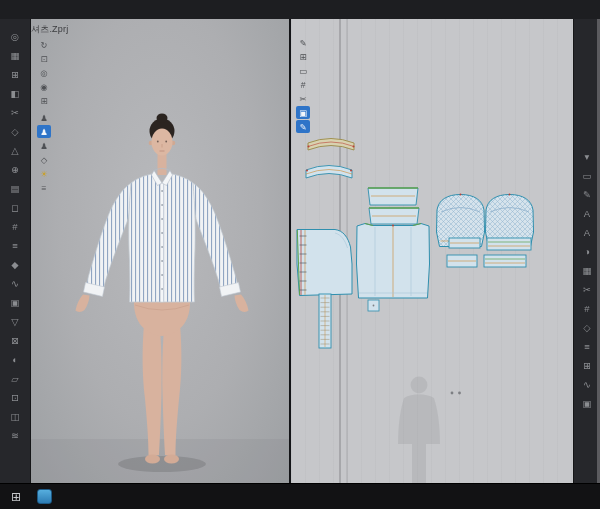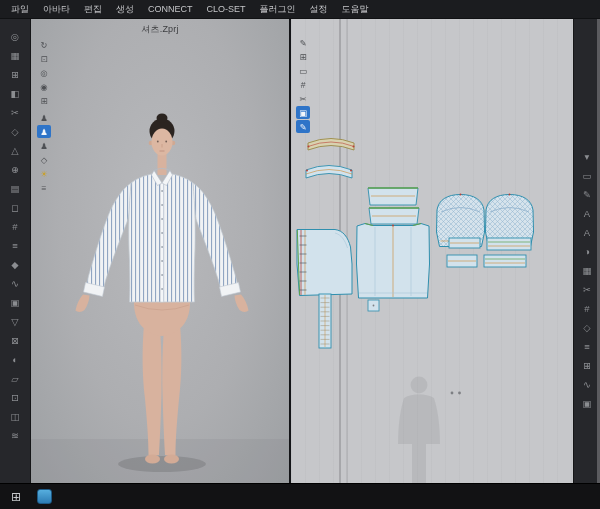--- a/index.html
+++ b/index.html
@@ -16,50 +16,37 @@
   .right-edge{position:absolute;right:0;top:19px;width:3px;height:464px;background:#8f9093;opacity:.5;z-index:7}
   .strip-icons{display:flex;flex-direction:column;align-items:center;padding-top:8px}
   .strip-icons.lower{padding-top:128px}
   .sicon{width:17px;height:19px;display:flex;align-items:center;justify-content:center;font-size:9.5px;color:#8b8d91}
 
   .workspace{position:absolute;left:31px;top:19px;width:542px;height:464px;display:flex;z-index:4}
   .panel{position:relative;height:464px;overflow:hidden}
   .panel-3d{width:258px;background:radial-gradient(ellipse at 50% 42%, #b8b9bc 0%, #adaeb1 55%, #9da0a3 100%)}
   .divider{width:2px;height:464px;background:#141518}
   .panel-2d{width:282px;background:#c6c7ca;background-image:repeating-linear-gradient(90deg, rgba(0,0,0,0.022) 0 1px, transparent 1px 14px)}
-  .panel-title{position:absolute;top:4px;left:0;width:100%;text-align:center;font-size:9px;color:#3b3c3f;letter-spacing:.2px;z-index:6}
+  .panel-title{position:absolute;top:4px;left:0;width:100%;font-size:9px;color:#3b3c3f;letter-spacing:.2px;z-index:6}
 
   .vtool{position:absolute;display:flex;flex-direction:column;gap:1px;z-index:5}
   .ptool{width:14px;height:13px;display:flex;align-items:center;justify-content:center;font-size:8.5px;color:#4e5054;border-radius:2px}
   .ptool.active{background:#2e74c8;color:#f2f6fb}
 
   svg.fill{position:absolute;left:0;top:0;width:100%;height:100%;z-index:1}
 
   .taskbar{position:absolute;left:0;top:483px;width:600px;height:26px;background:#121214;display:flex;align-items:center;border-top:1px solid #000;z-index:10}
   .tb-start{width:22px;text-align:center;font-size:12px;color:#c6c8cb;margin-left:5px}
   .tb-app{width:15px;height:15px;border-radius:3px;margin-left:10px;background:linear-gradient(#56aede,#2d7cb4);border:1px solid #1d5a86}
 </style>
 </head>
 <body>
 
 <div class="screen">
 
-  <div class="menubar">
-    <div class="menu-items">
-        <span class="menu-item">파일</span>
-        <span class="menu-item">아바타</span>
-        <span class="menu-item">편집</span>
-        <span class="menu-item">생성</span>
-        <span class="menu-item">CONNECT</span>
-        <span class="menu-item">CLO-SET</span>
-        <span class="menu-item">플러그인</span>
-        <span class="menu-item">설정</span>
-        <span class="menu-item">도움말</span>
-      </div>
-  </div>
 
   <div class="left-strip">
     <div class="strip-icons">
         <span class="sicon">◎</span>
         <span class="sicon">▦</span>
         <span class="sicon">⊞</span>
         <span class="sicon">◧</span>
         <span class="sicon">✂</span>
         <span class="sicon">◇</span>
         <span class="sicon">△</span>

